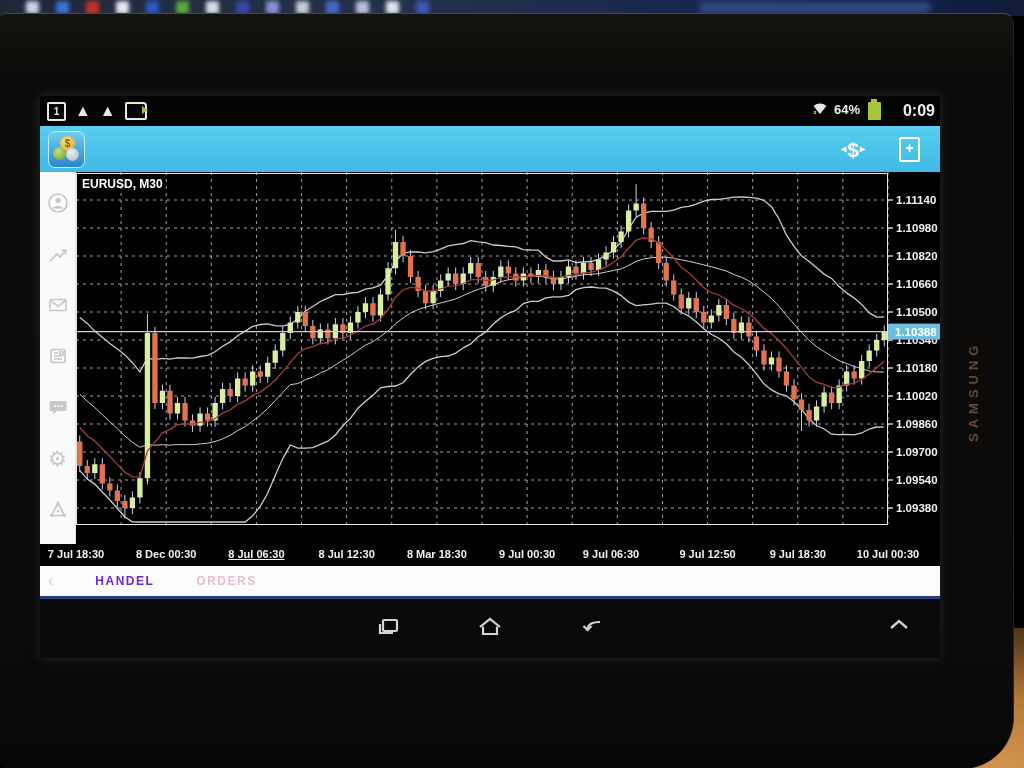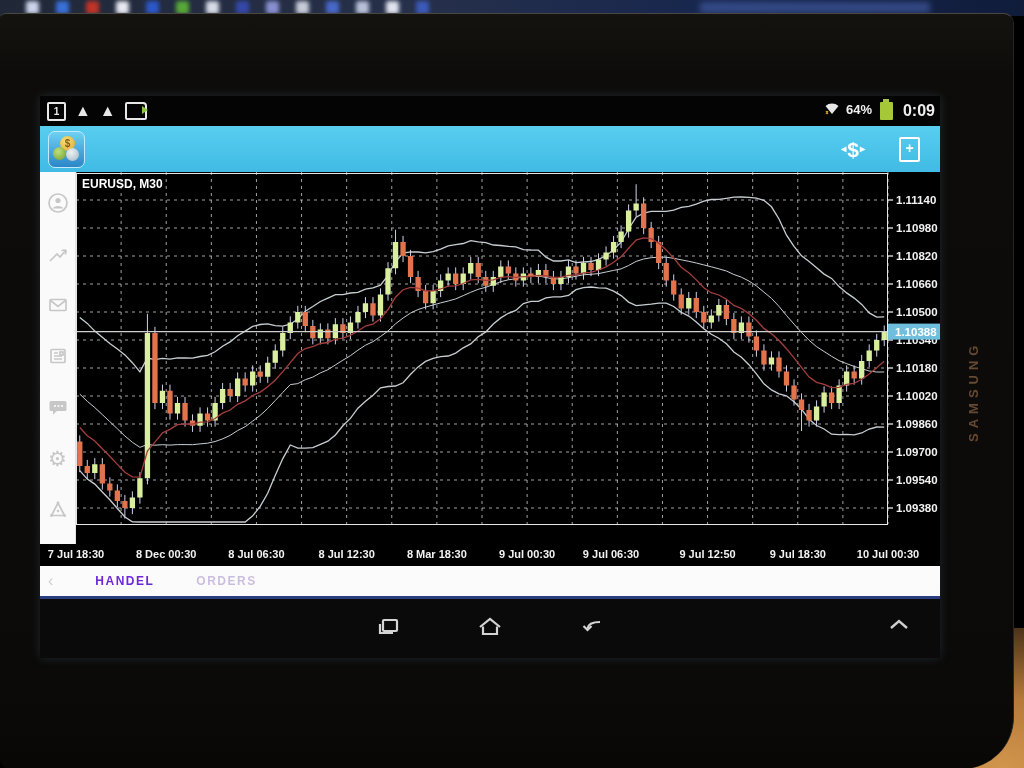--- a/index.html
+++ b/index.html
@@ -36,21 +36,21 @@
   .sb-right{display:flex;align-items:flex-start;gap:6px;padding-right:5px;}
   .notif-badge{width:15px;height:15px;border:2px solid #e8e8e8;border-radius:2px;
     font-size:10px;font-weight:bold;display:flex;align-items:center;justify-content:center;color:#e8e8e8;}
   .warn{color:#e8e8e8;font-size:16px;line-height:16px;}
   .shot{position:relative;width:18px;height:14px;border:2px solid #e8e8e8;border-radius:2px 4px 2px 2px;}
   .shot:after{content:"";position:absolute;right:-3px;top:2px;border-left:6px solid #8cc63f;
     border-top:4px solid transparent;border-bottom:4px solid transparent;}
   .pct{font-size:13px;font-weight:bold;}
   .batt{position:relative;width:13px;height:18px;background:#a6c836;border-radius:1px;margin-left:2px;}
   .batt:before{content:"";position:absolute;top:-3px;left:3.5px;width:6px;height:3px;background:#a6c836;}
-  .clock{font-size:16px;font-weight:bold;margin-left:4px;}
+  .clock{font-size:16px;font-weight:bold;margin-left:16px;}
 
   
   .toolbar{position:absolute;left:0;top:30px;width:900px;height:46px;
     background:linear-gradient(180deg,#58cdf0 0%,#41bbe4 100%);display:flex;align-items:center;}
   .mtlogo{position:relative;width:35px;height:35px;margin-left:8px;border-radius:7px;
     background:linear-gradient(180deg,#6fd0f2,#2b86c8);border:1px solid #c2eafa;}
   .coin{position:absolute;border-radius:50%;}
   .coin.gold{left:11px;top:4px;width:15px;height:15px;background:radial-gradient(circle at 40% 35%,#f4e27a,#dfa42c);
     color:#8a5a10;font-size:10px;font-weight:bold;text-align:center;line-height:15px;}
   .coin.green{left:4px;top:15px;width:13px;height:13px;background:radial-gradient(circle at 40% 35%,#bfe07c,#6f9c2f);}
@@ -76,21 +76,21 @@
   
   .timeaxis{position:absolute;left:0;top:448px;width:900px;height:22px;background:#000;overflow:hidden;}
   .tlabel{position:absolute;top:4px;transform:translateX(-50%);color:#f2f2f2;font-size:11px;font-weight:bold;white-space:nowrap;}
 
   
   .tabbar{position:absolute;left:0;top:470px;width:900px;height:30px;background:#fbfbfb;
     display:flex;align-items:center;}
   .collapse{color:#9a9a9a;opacity:.45;font-size:16px;margin-left:8px;}
   .tab{font-size:12px;font-weight:bold;letter-spacing:1.5px;margin-left:42px;}
   .tab.active{color:#6d28d9;}
-  .tab.inactive{color:#4c1d95;opacity:.28;}
+  .tab.inactive{color:#be185d;opacity:.28;}
 
   
   .navbar{position:absolute;left:0;top:500px;width:900px;height:62px;background:#0a0a0a;
     border-top:3px solid #2b3f7e;box-sizing:border-box;display:flex;align-items:center;justify-content:center;gap:76px;}
   .navic svg{stroke:#d4d4d4;fill:none;stroke-width:2.2;}
   .chev{position:absolute;right:28px;top:18px;}
   .chev svg{stroke:#cfcfcf;fill:none;stroke-width:2.4;}
 </style>
 </head>
 <body>
@@ -497,21 +497,21 @@
               <text x="819" y="163.59999999999948" fill="#fff" font-size="11.5" font-weight="bold">1.10388</text>
               <rect x="0.5" y="1.5" width="811" height="351" fill="none" stroke="#e6e6e6" stroke-width="1"></rect>
               <text x="6" y="16" fill="#fff" font-size="12" font-weight="bold">EURUSD, M30</text>
             </svg>
         </div>
       </div>
 
       <div class="timeaxis" id="timeaxis">
           <span class="tlabel" style="left: 36px;">7 Jul 18:30</span>
           <span class="tlabel" style="left: 126.222px;">8 Dec 00:30</span>
-          <span class="tlabel" style="left: 216.444px;">8 Jul 06:30</span>
+          <span class="tlabel" style="left: 216.444px; text-decoration: underline;">8 Jul 06:30</span>
           <span class="tlabel" style="left: 306.667px;">8 Jul 12:30</span>
           <span class="tlabel" style="left: 396.889px;">8 Mar 18:30</span>
           <span class="tlabel" style="left: 487.111px;">9 Jul 00:30</span>
           <span class="tlabel" style="left: 571px;">9 Jul 06:30</span>
           <span class="tlabel" style="left: 667.556px;">9 Jul 12:50</span>
           <span class="tlabel" style="left: 757.778px;">9 Jul 18:30</span>
           <span class="tlabel" style="left: 848px;">10 Jul 00:30</span>
         </div>
 
       <div class="tabbar">

